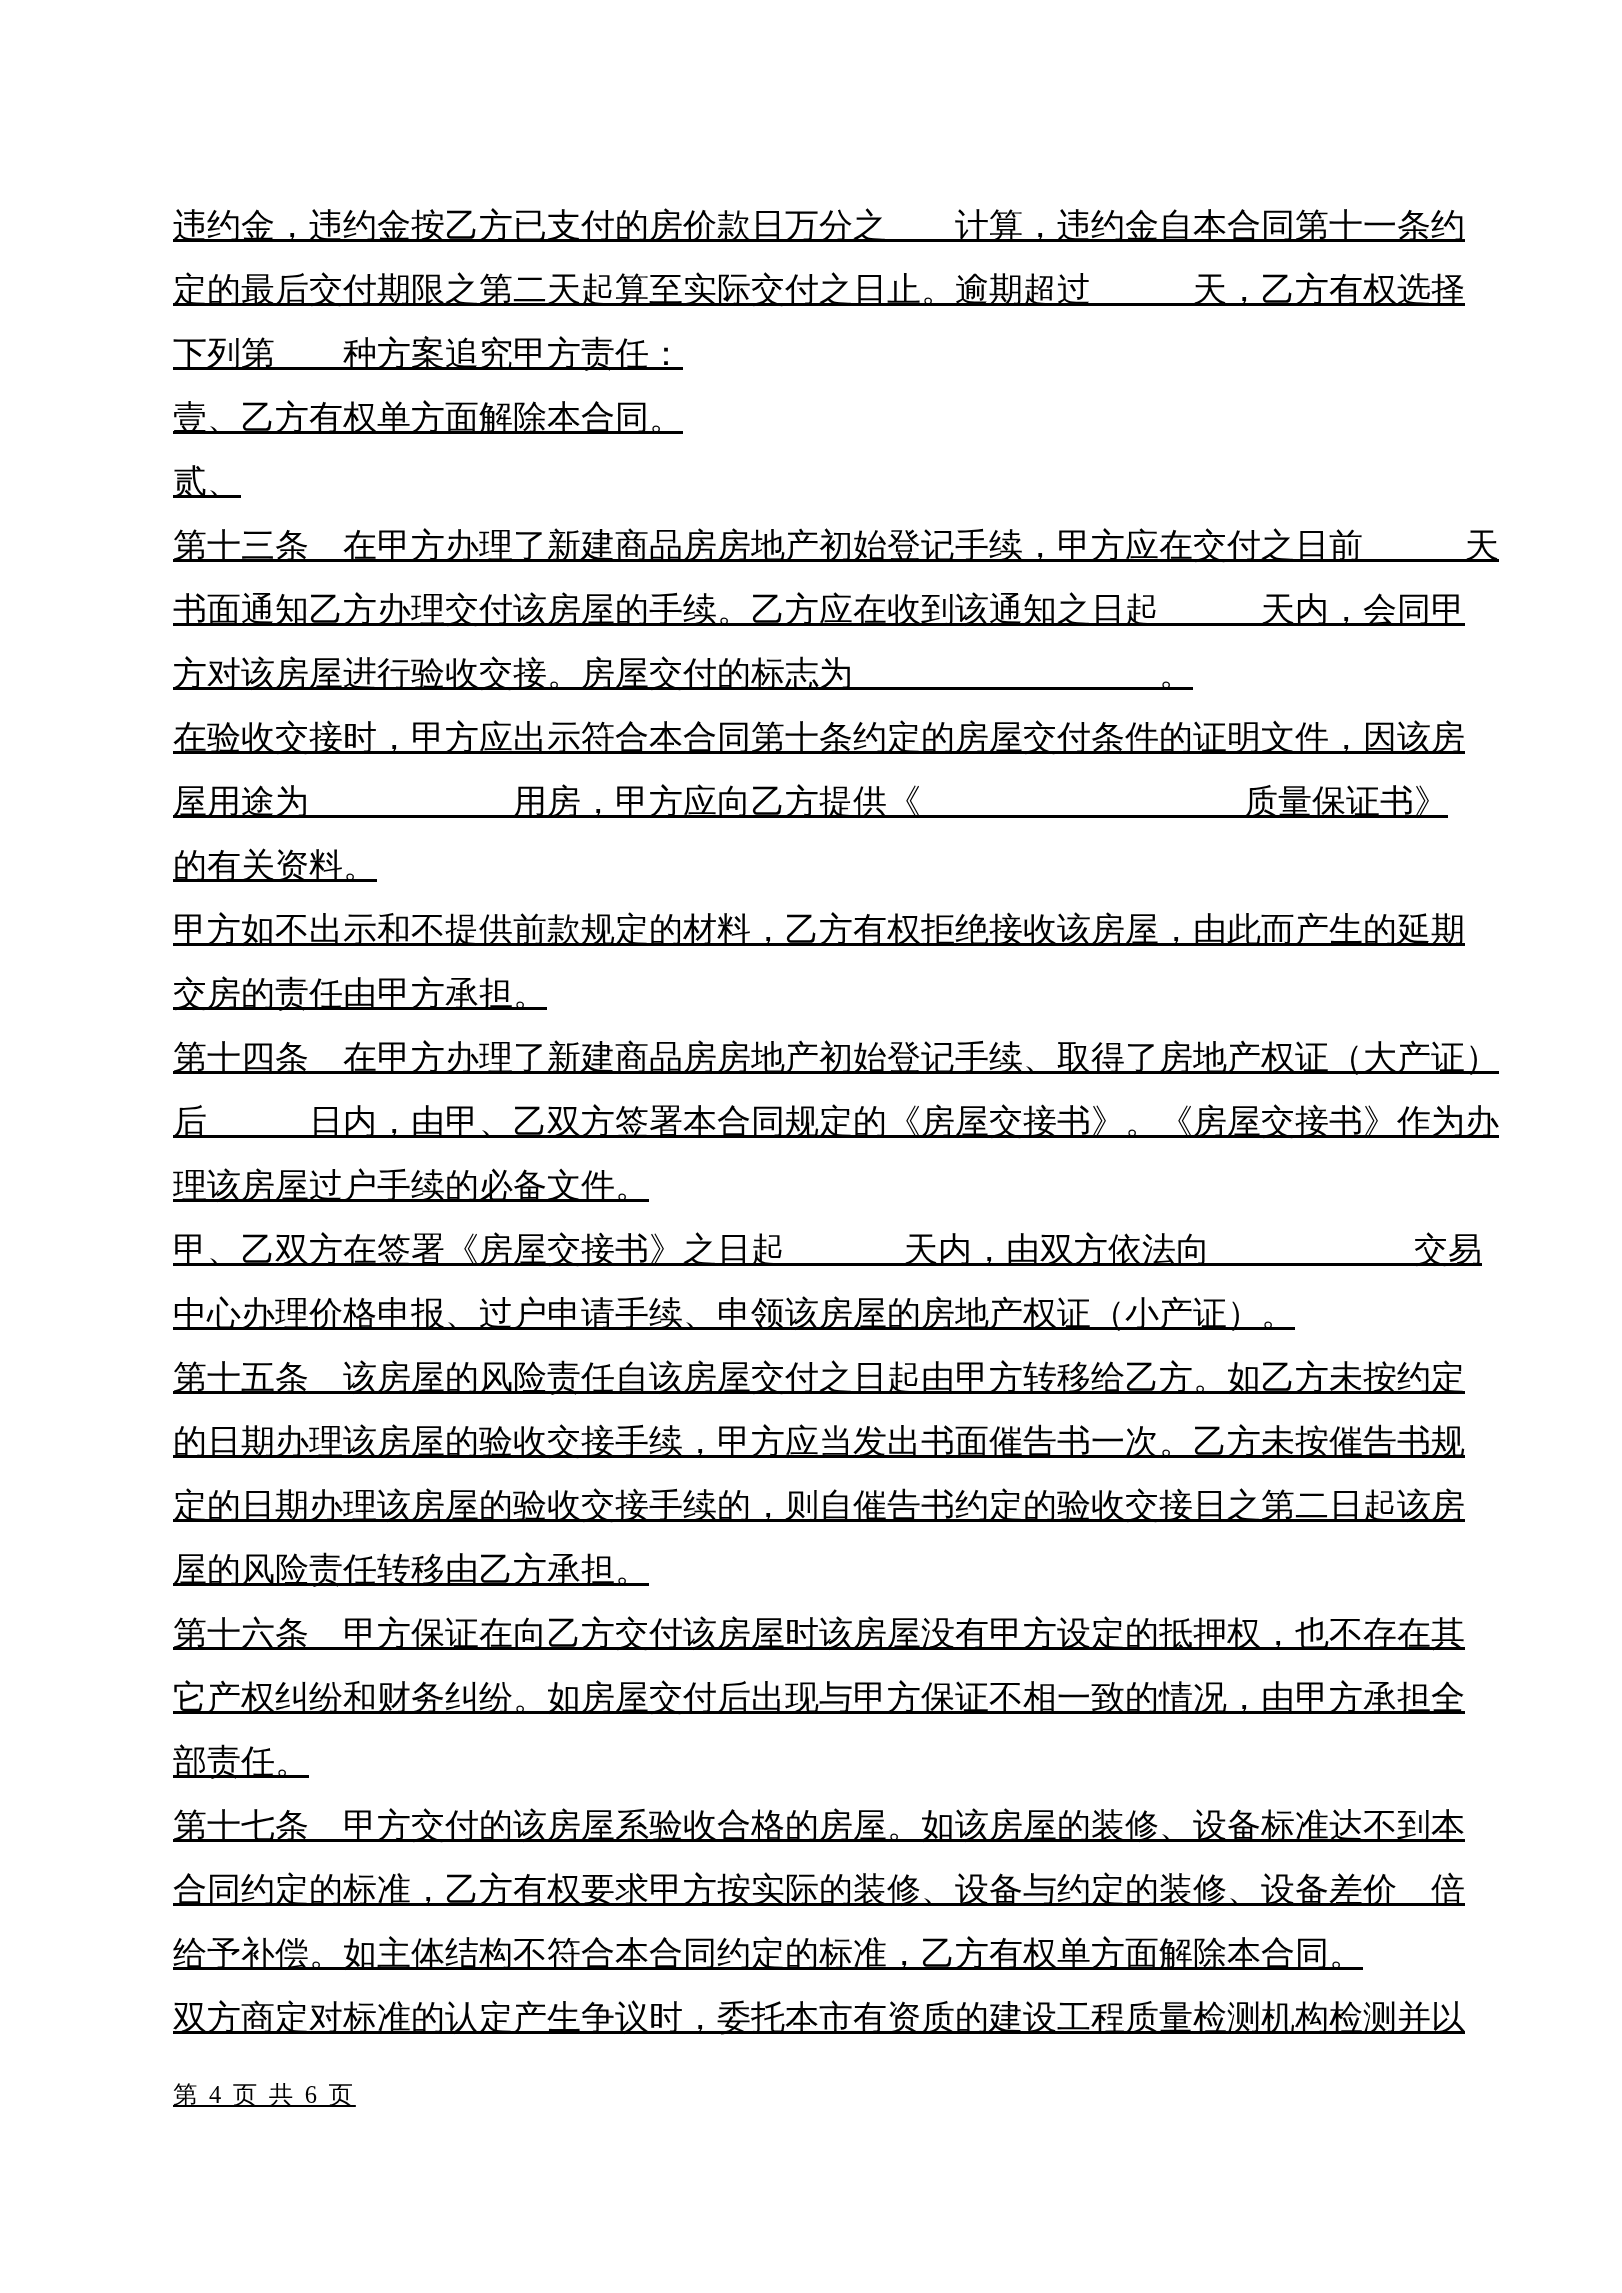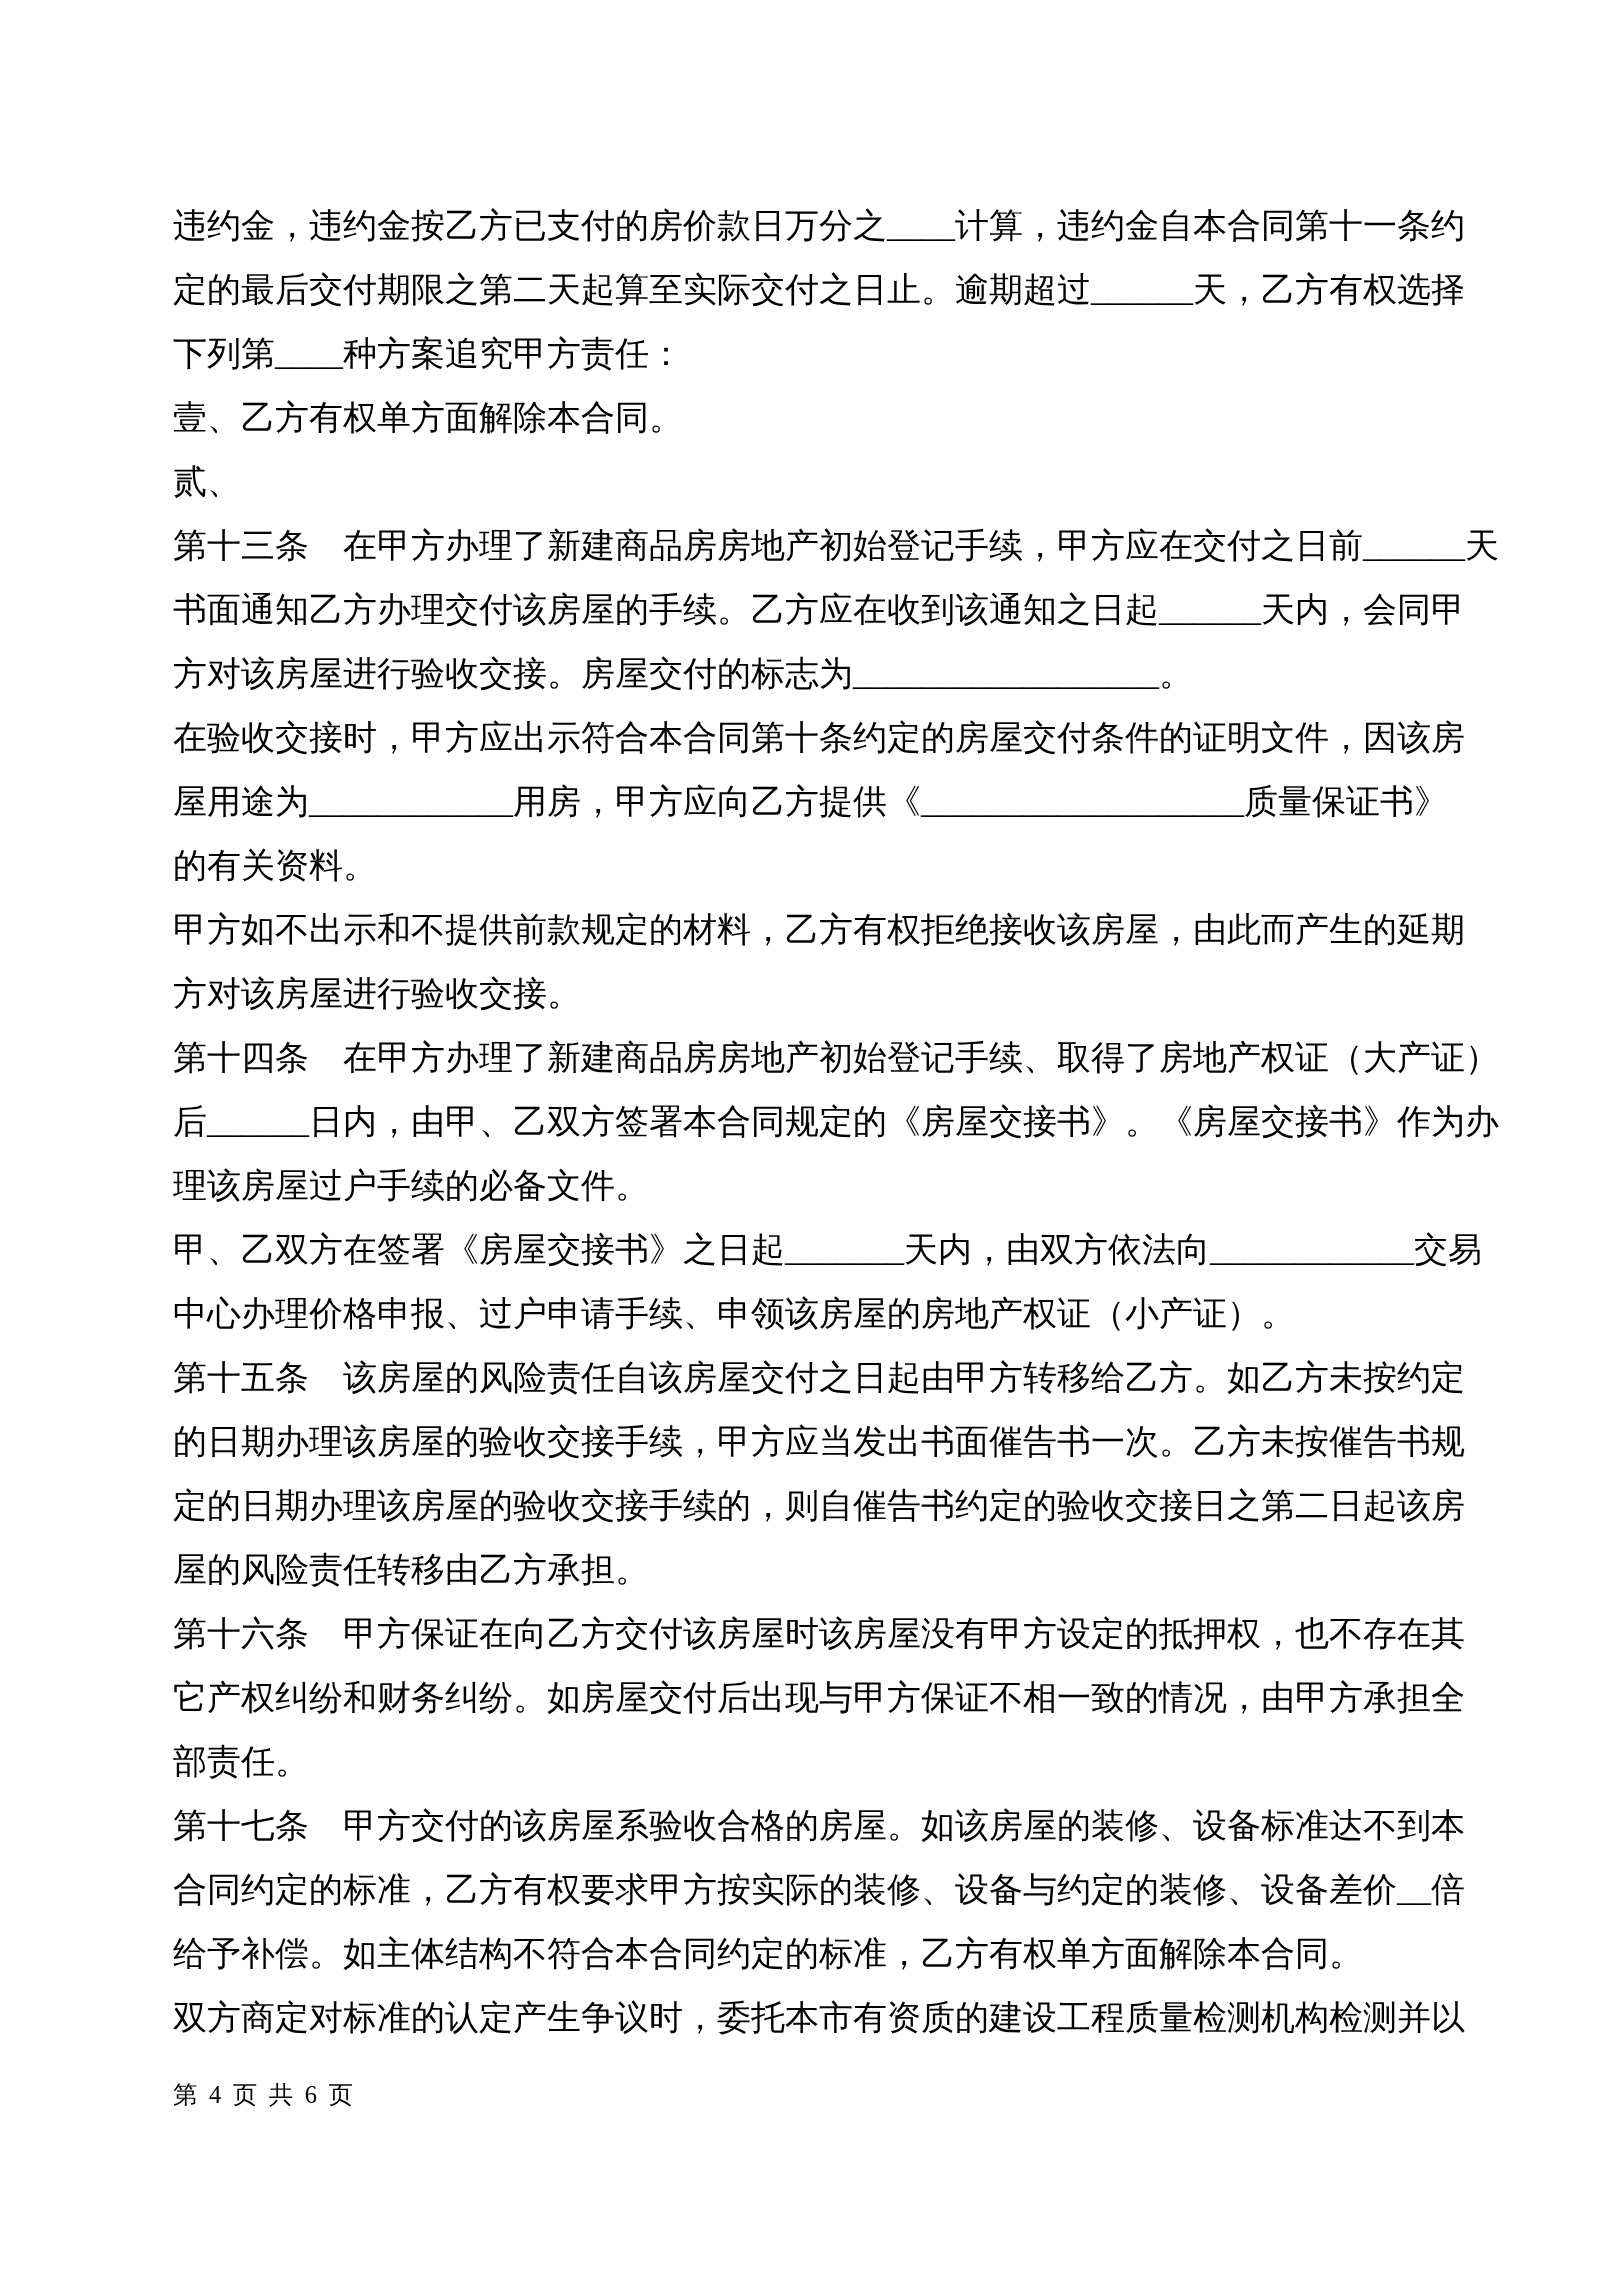--- a/index.html
+++ b/index.html
@@ -10,20 +10,21 @@
   .page {
     position: relative;
     box-sizing: border-box;
     width: 1623px;
     height: 2176px;
     background: #ffffff;
     padding: 194px 182px 0 173px;
     font-family: "Liberation Serif", "DejaVu Serif", serif;
     color: #000000;
     overflow: hidden;
+    text-decoration: underline;
   }
   .text-block {
     width: 1268px;
   }
   .line {
     font-size: 34px;
     line-height: 64px;
     white-space: nowrap;
     letter-spacing: 0px;
   }
@@ -46,21 +47,21 @@
     <div class="line">下列第____种方案追究甲方责任：</div>
     <div class="line">壹、乙方有权单方面解除本合同。</div>
     <div class="line">贰、</div>
     <div class="line">第十三条　在甲方办理了新建商品房房地产初始登记手续，甲方应在交付之日前______天</div>
     <div class="line">书面通知乙方办理交付该房屋的手续。乙方应在收到该通知之日起______天内，会同甲</div>
     <div class="line">方对该房屋进行验收交接。房屋交付的标志为__________________。</div>
     <div class="line">在验收交接时，甲方应出示符合本合同第十条约定的房屋交付条件的证明文件，因该房</div>
     <div class="line">屋用途为____________用房，甲方应向乙方提供《___________________质量保证书》</div>
     <div class="line">的有关资料。</div>
     <div class="line">甲方如不出示和不提供前款规定的材料，乙方有权拒绝接收该房屋，由此而产生的延期</div>
-    <div class="line">方对该房屋进行验收交接。</div>
+    <div class="line">交房的责任由甲方承担。</div>
     <div class="line">第十四条　在甲方办理了新建商品房房地产初始登记手续、取得了房地产权证（大产证）</div>
     <div class="line">后______日内，由甲、乙双方签署本合同规定的《房屋交接书》。《房屋交接书》作为办</div>
     <div class="line">理该房屋过户手续的必备文件。</div>
     <div class="line">甲、乙双方在签署《房屋交接书》之日起_______天内，由双方依法向____________交易</div>
     <div class="line">中心办理价格申报、过户申请手续、申领该房屋的房地产权证（小产证）。</div>
     <div class="line">第十五条　该房屋的风险责任自该房屋交付之日起由甲方转移给乙方。如乙方未按约定</div>
     <div class="line">的日期办理该房屋的验收交接手续，甲方应当发出书面催告书一次。乙方未按催告书规</div>
     <div class="line">定的日期办理该房屋的验收交接手续的，则自催告书约定的验收交接日之第二日起该房</div>
     <div class="line">屋的风险责任转移由乙方承担。</div>
     <div class="line">第十六条　甲方保证在向乙方交付该房屋时该房屋没有甲方设定的抵押权，也不存在其</div>

